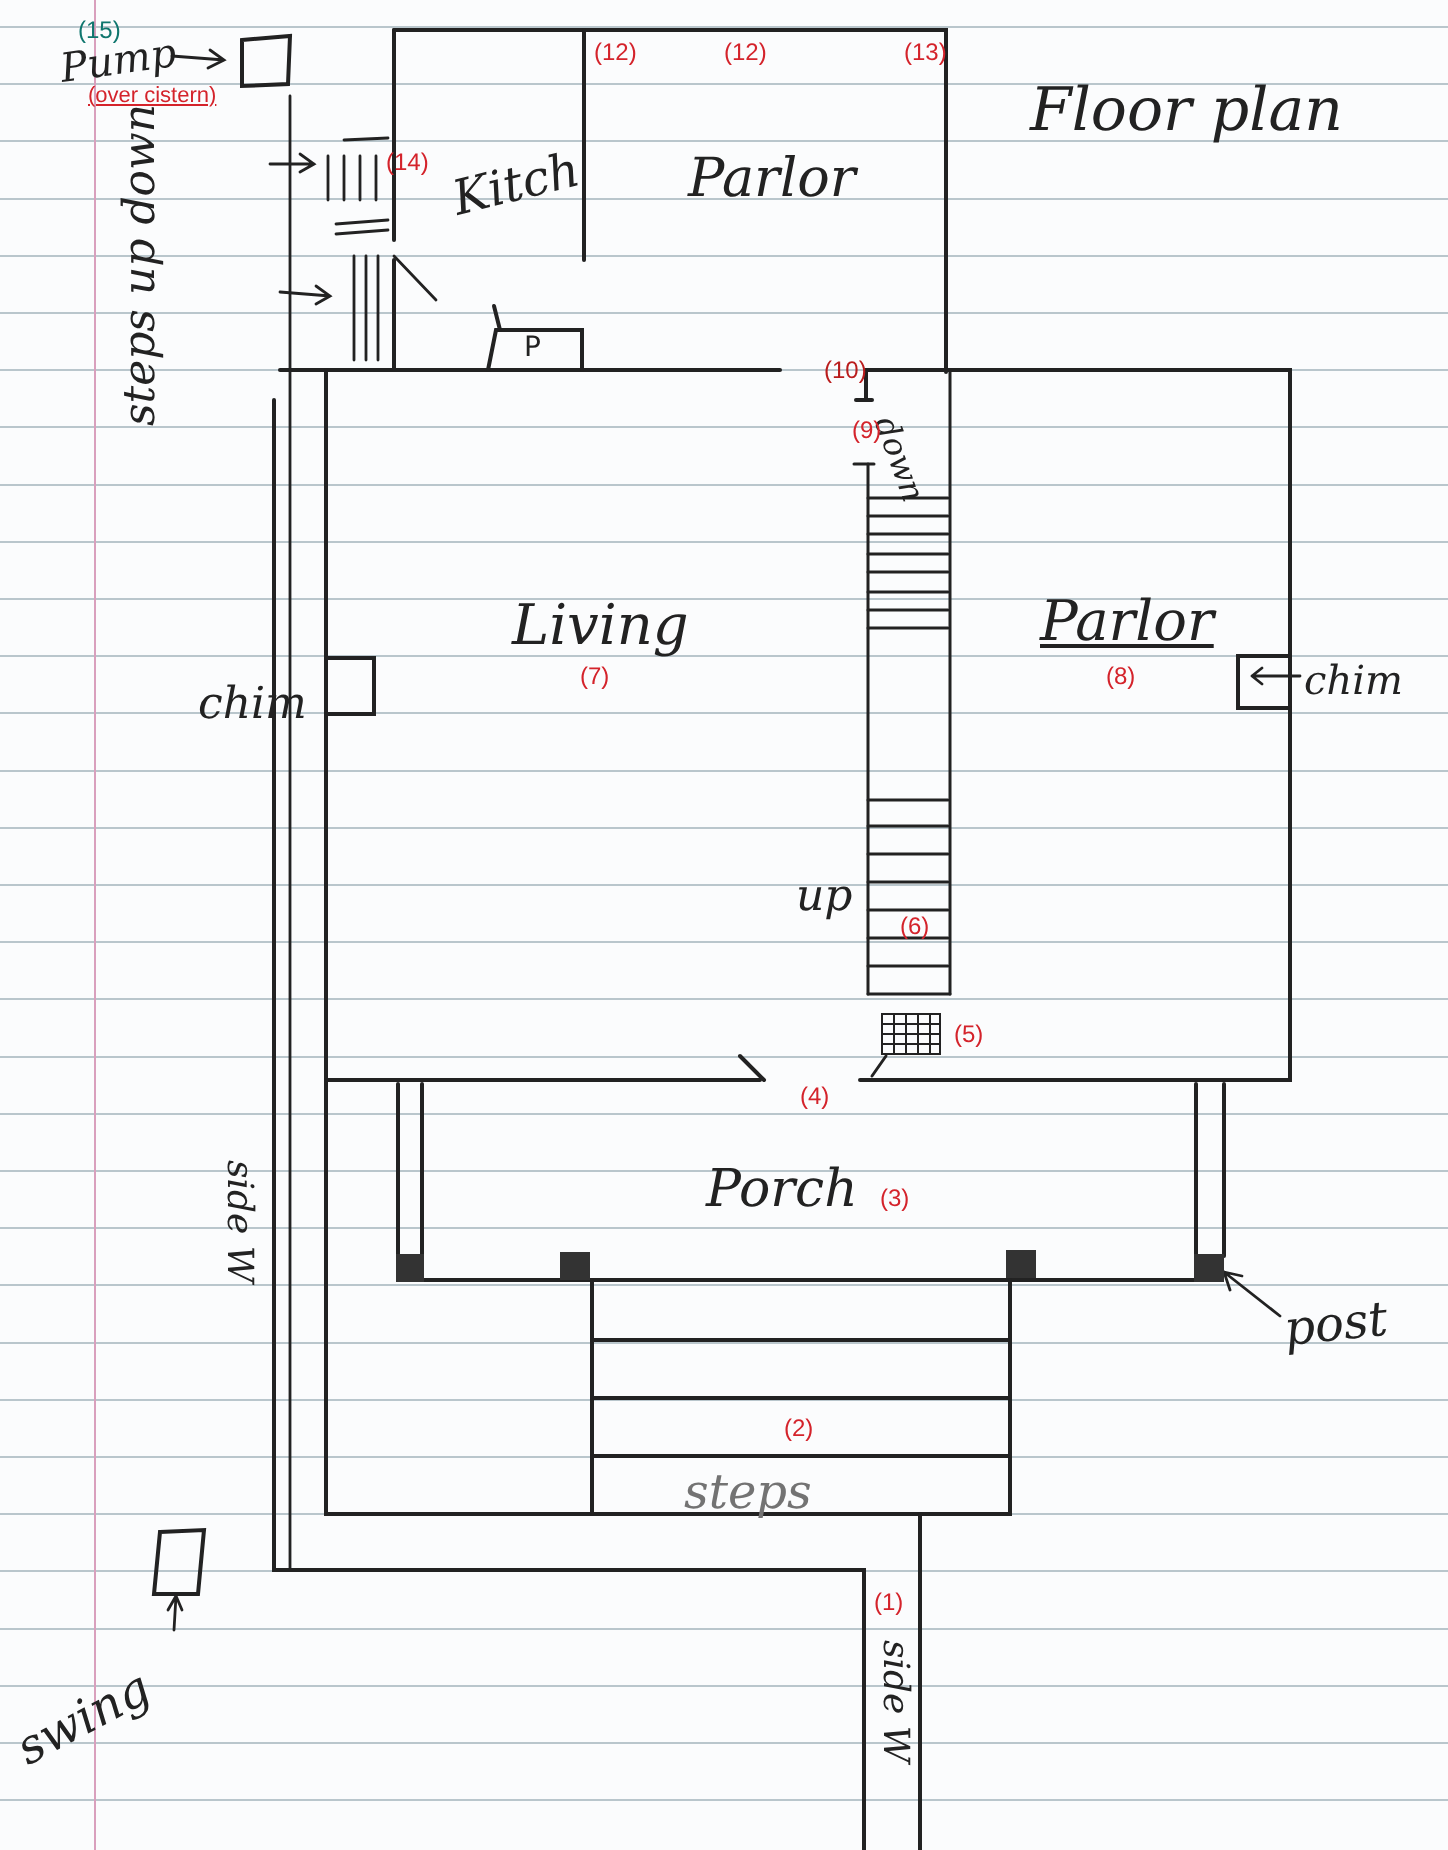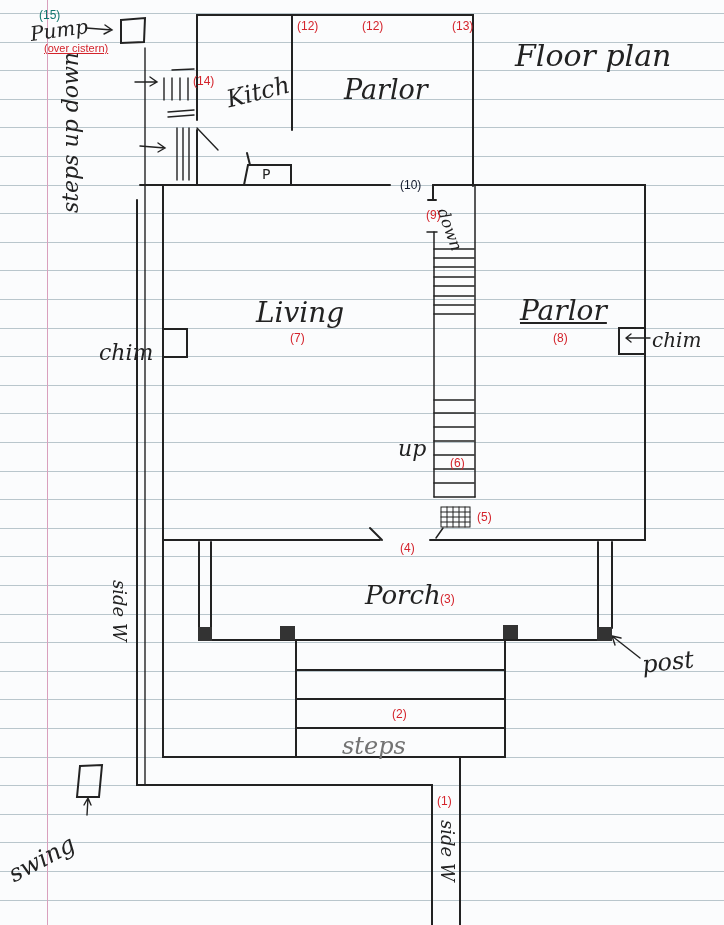--- a/index.html
+++ b/index.html
@@ -135,21 +135,21 @@
 </svg>
 
 <div class="lbl hand-title" style="left:515px; top:38px; width:140px; font: italic 30px 'DejaVu Serif', serif; color:#222; line-height:36px; text-align:right;">
   <span>Floor plan</span>
 </div>
 
 <div class="lbl" style="left:226px; top:78px; font: italic 24px 'DejaVu Serif', serif; color:#222; transform:rotate(-14deg);">Kitch</div>
 <div class="lbl" style="left:344px; top:74px; font: italic 27px 'DejaVu Serif', serif; color:#222;">Parlor</div>
 <div class="lbl" style="left:256px; top:296px; font: italic 28px 'DejaVu Serif', serif; color:#222;">Living</div>
 <div class="lbl" style="left:520px; top:294px; font: italic 28px 'DejaVu Serif', serif; color:#222;text-decoration:underline;">Parlor</div>
-<div class="lbl" style="left:353px; top:580px; font: italic 26px 'DejaVu Serif', serif; color:#222;margin-left:12px;">Porch</div>
+<div class="lbl" style="left:353px; top:580px; font: italic 26px 'DejaVu Serif', serif; color:#222;">Porch</div>
 
 <div class="lbl" style="left:30px; top:18px; font: italic 20px 'DejaVu Serif', serif; color:#222; transform:rotate(-8deg);">Pump</div>
 <div class="lbl" style="left:44px; top:42px; font: 11px 'Liberation Sans', sans-serif; color:#d4232b;text-decoration:underline;">(over cistern)</div>
 <div class="lbl" style="left:-10px; top:120px; font: italic 22px 'DejaVu Serif', serif; color:#222; transform:rotate(-90deg); transform-origin: center;">steps up down</div>
 <div class="lbl" style="left:99px; top:340px; font: italic 22px 'DejaVu Serif', serif; color:#222;">chim</div>
 <div class="lbl" style="left:652px; top:328px; font: italic 20px 'DejaVu Serif', serif; color:#222;">chim</div>
 <div class="lbl" style="left:428px; top:220px; font: italic 16px 'DejaVu Serif', serif; color:#222; transform:rotate(70deg);">down</div>
 <div class="lbl" style="left:398px; top:436px; font: italic 22px 'DejaVu Serif', serif; color:#222;">up</div>
 <div class="lbl" style="left:642px; top:648px; font: italic 24px 'DejaVu Serif', serif; color:#222; transform:rotate(-6deg);">post</div>
 <div class="lbl" style="left:342px; top:732px; font: italic 24px 'DejaVu Serif', serif; color:#737373;">steps</div>
@@ -160,18 +160,18 @@
 
 <div class="lbl" style="left:437px; top:794px; font:12px 'Liberation Sans', sans-serif; color:#d4232b;">(1)</div>
 <div class="lbl" style="left:392px; top:707px; font:12px 'Liberation Sans', sans-serif; color:#d4232b;">(2)</div>
 <div class="lbl" style="left:440px; top:592px; font:12px 'Liberation Sans', sans-serif; color:#d4232b;">(3)</div>
 <div class="lbl" style="left:400px; top:541px; font:12px 'Liberation Sans', sans-serif; color:#d4232b;">(4)</div>
 <div class="lbl" style="left:477px; top:510px; font:12px 'Liberation Sans', sans-serif; color:#d4232b;">(5)</div>
 <div class="lbl" style="left:450px; top:456px; font:12px 'Liberation Sans', sans-serif; color:#d4232b;">(6)</div>
 <div class="lbl" style="left:290px; top:331px; font:12px 'Liberation Sans', sans-serif; color:#d4232b;">(7)</div>
 <div class="lbl" style="left:553px; top:331px; font:12px 'Liberation Sans', sans-serif; color:#d4232b;">(8)</div>
 <div class="lbl" style="left:426px; top:208px; font:12px 'Liberation Sans', sans-serif; color:#d4232b;">(9)</div>
-<div class="lbl" style="left:400px; top:178px; font:12px 'Liberation Sans', sans-serif; color:#0f172a;">(10)</div>
+<div class="lbl" style="left:412px; top:178px; font:12px 'Liberation Sans', sans-serif; color:#b91c1c;">(10)</div>
 <div class="lbl" style="left:297px; top:19px; font:12px 'Liberation Sans', sans-serif; color:#d4232b;">(12)</div>
 <div class="lbl" style="left:362px; top:19px; font:12px 'Liberation Sans', sans-serif; color:#d4232b;">(12)</div>
 <div class="lbl" style="left:452px; top:19px; font:12px 'Liberation Sans', sans-serif; color:#d4232b;">(13)</div>
 <div class="lbl" style="left:193px; top:74px; font:12px 'Liberation Sans', sans-serif; color:#d4232b;">(14)</div>
 <div class="lbl" style="left:39px; top:8px; font:12px 'Liberation Sans', sans-serif; color:#0f766e;">(15)</div>
 
 </body></html>

